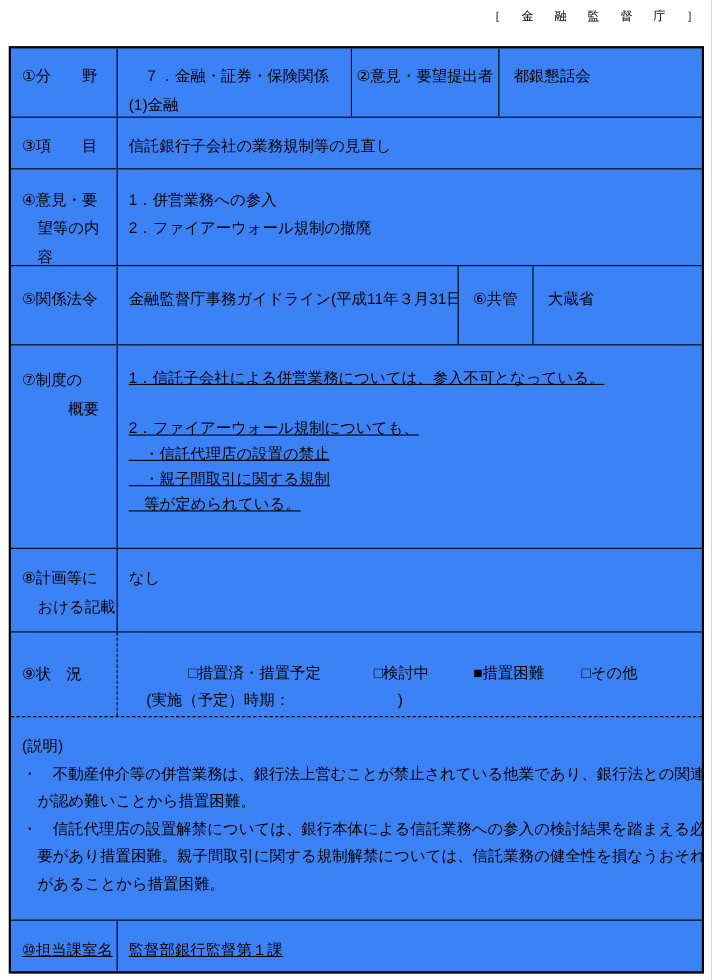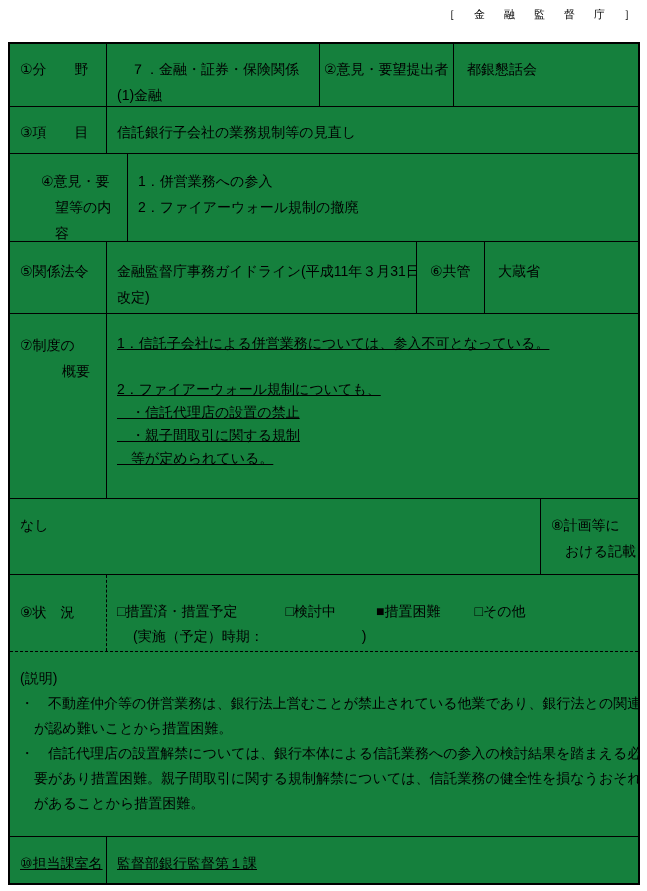--- a/index.html
+++ b/index.html
@@ -8,56 +8,56 @@
     width:647px; height:891px; background:#ffffff; color:#000;
     font-family:"Liberation Sans","DejaVu Sans",sans-serif;
     font-size:14px; position:relative; overflow:hidden;
   }
   .doc-header {
     position:absolute; top:7px; right:8px;
     font-size:11px; letter-spacing:4px; white-space:pre;
   }
   .form-table {
     position:absolute; left:8px; top:42px; width:632px;
-    border:2px solid #000; background:#15803d;
+    border:2px solid #000; background:#3b82f6;
   }
   .row { display:flex; border-bottom:1px solid #000; overflow:hidden; }
   .row:last-child { border-bottom:none;text-decoration:underline; }
   .cell { border-right:1px solid #000; overflow:hidden; padding:12px 4px 0 10px; }
   .cell:last-child { border-right:none; }
   .line { white-space:pre; line-height:26px; min-height:26px; }
   .line23 { white-space:pre; line-height:23px; min-height:23px; }
   .line25 { white-space:pre; line-height:25px; min-height:25px; }
 
   .w-label { flex:0 0 97px; }
   .r1 { height:63px; }
   .r1 .c2 { flex:0 0 213px; }
   .r1 .c3 { flex:0 0 134px; padding-left:4px; }
   .r1 .c4 { flex:0 0 188px; padding-left:13px; }
   .r2 { height:47px; }
   .r2 .c2 { flex:1; }
-  .r3 { height:88px;padding-left:21px; }
+  .r3 { height:88px; }
   .r3 .cell { padding-top:14px; }
   .r3 .c2 { flex:1; }
   .r4 { height:72px; }
   .r4 .cell { padding-top:16px; }
   .r4 .c2 { flex:0 0 310px; }
   .r4 .c3 { flex:0 0 68px; padding-left:13px; }
   .r4 .c4 { flex:0 0 157px; padding-left:13px; }
   .r5 { height:185px;justify-content:center; }
   .r5 .cell { padding-top:18px; }
   .r5 .c2 { flex:1;text-decoration:underline; }
   .r6 { height:76px; }
   .r6 .cell { padding-top:13px; }
   .r6 .c2 { flex:1; }
   .r7 { height:77px; border-bottom:1px dashed #000; }
   .r7 .cell { padding-top:24px; }
   .r7 .w-label { border-right:1px dashed #000; }
   .r7 .c2 { flex:1; }
-  .options { display:flex; white-space:pre; line-height:25px; }
+  .options { display:flex; white-space:pre; line-height:25px;justify-content:center; }
   .opt { white-space:pre; }
   .opt .box { display:inline; }
   .opt1 { margin-right:48px; }
   .opt2 { margin-right:40px; }
   .opt3 { margin-right:34px; }
   .period { white-space:pre; line-height:25px; padding-left:16px; }
   .r8 { display:block; height:185px; padding:14px 6px 0 10px; overflow:hidden; }
   .r9 { height:46px; }
   .r9 .cell { padding-top:13px; }
   .r9 .c2 { flex:1; }
@@ -105,21 +105,20 @@
       <div class="line">2．ファイアーウォール規制の撤廃</div>
     </div>
   </div>
 
   <div class="row r4">
     <div class="cell w-label">
       <div class="line">⑤関係法令</div>
     </div>
     <div class="cell c2">
       <div class="line">金融監督庁事務ガイドライン(平成11年３月31日</div>
-      <div class="line">改定)</div>
     </div>
     <div class="cell c3">
       <div class="line">⑥共管</div>
     </div>
     <div class="cell c4">
       <div class="line">大蔵省</div>
     </div>
   </div>
 
   <div class="row r5">
@@ -131,26 +130,26 @@
       <div class="line23">1．信託子会社による併営業務については、参入不可となっている。</div>
       <div class="line23"></div>
       <div class="line23">2．ファイアーウォール規制についても、</div>
       <div class="line23">　・信託代理店の設置の禁止</div>
       <div class="line23">　・親子間取引に関する規制</div>
       <div class="line23">　等が定められている。</div>
     </div>
   </div>
 
   <div class="row r6">
-    <div class="cell c2">
-      <div class="line">なし</div>
-    </div>
     <div class="cell w-label">
       <div class="line">⑧計画等に</div>
       <div class="line">　おける記載</div>
+    </div>
+    <div class="cell c2">
+      <div class="line">なし</div>
     </div>
   </div>
 
   <div class="row r7">
     <div class="cell w-label">
       <div class="line">⑨状　況</div>
     </div>
     <div class="cell c2">
       <div class="options">
         <span class="opt opt1"><span class="box">□</span><span>措置済・措置予定</span></span>

